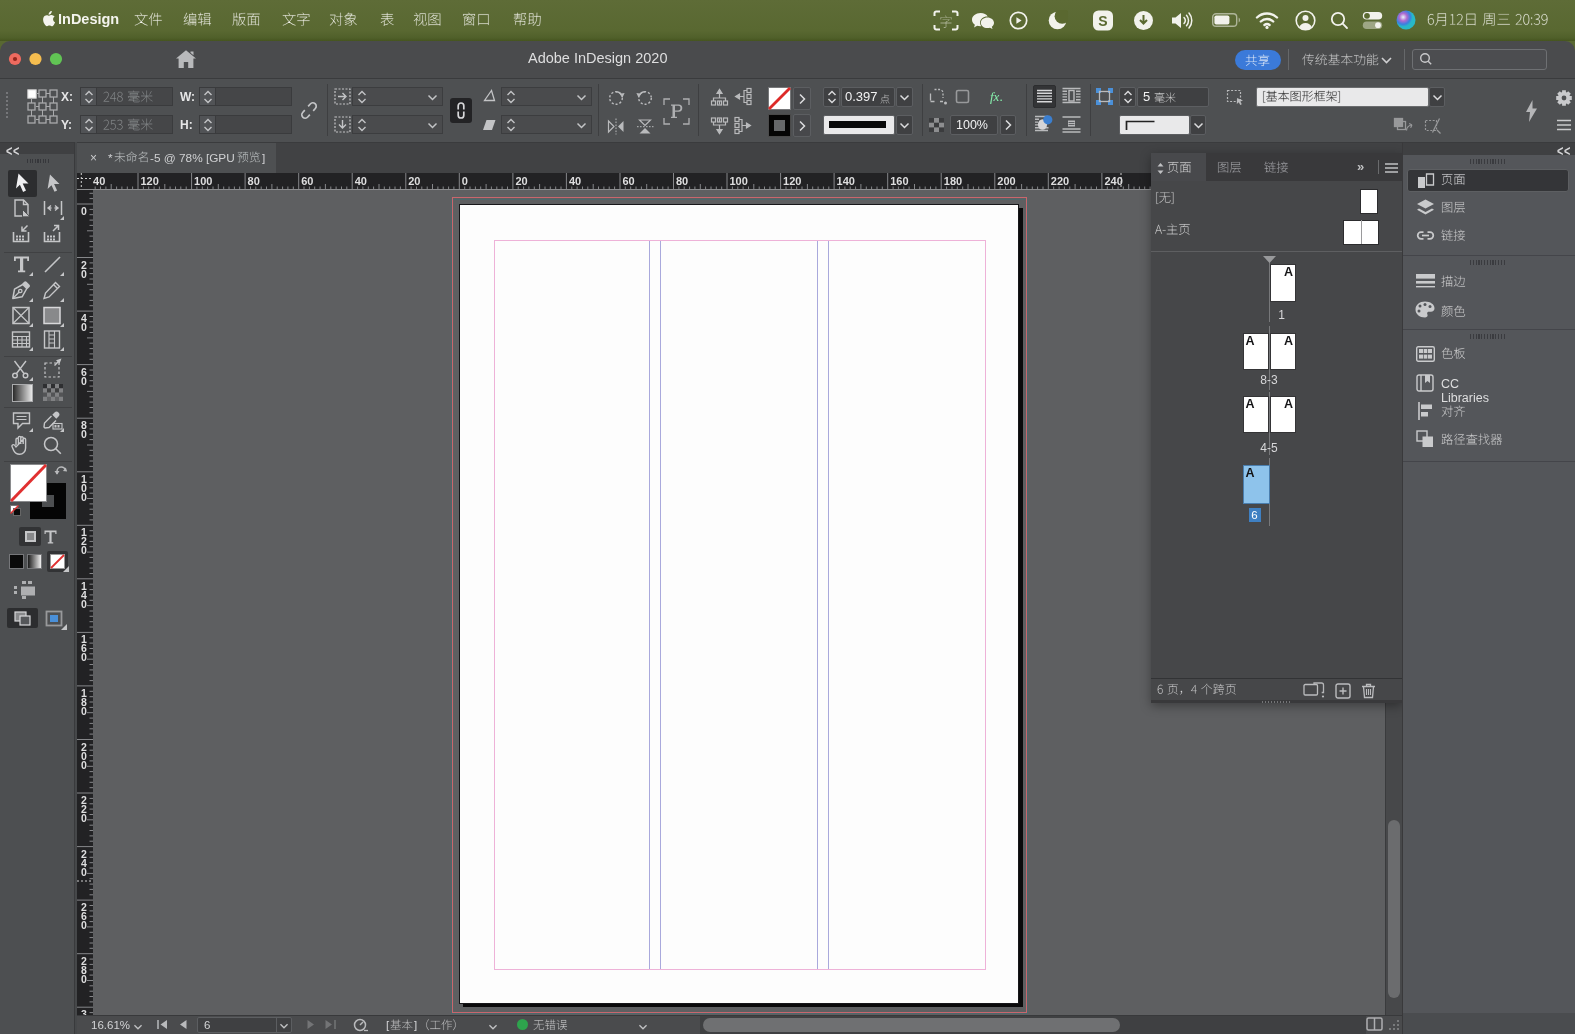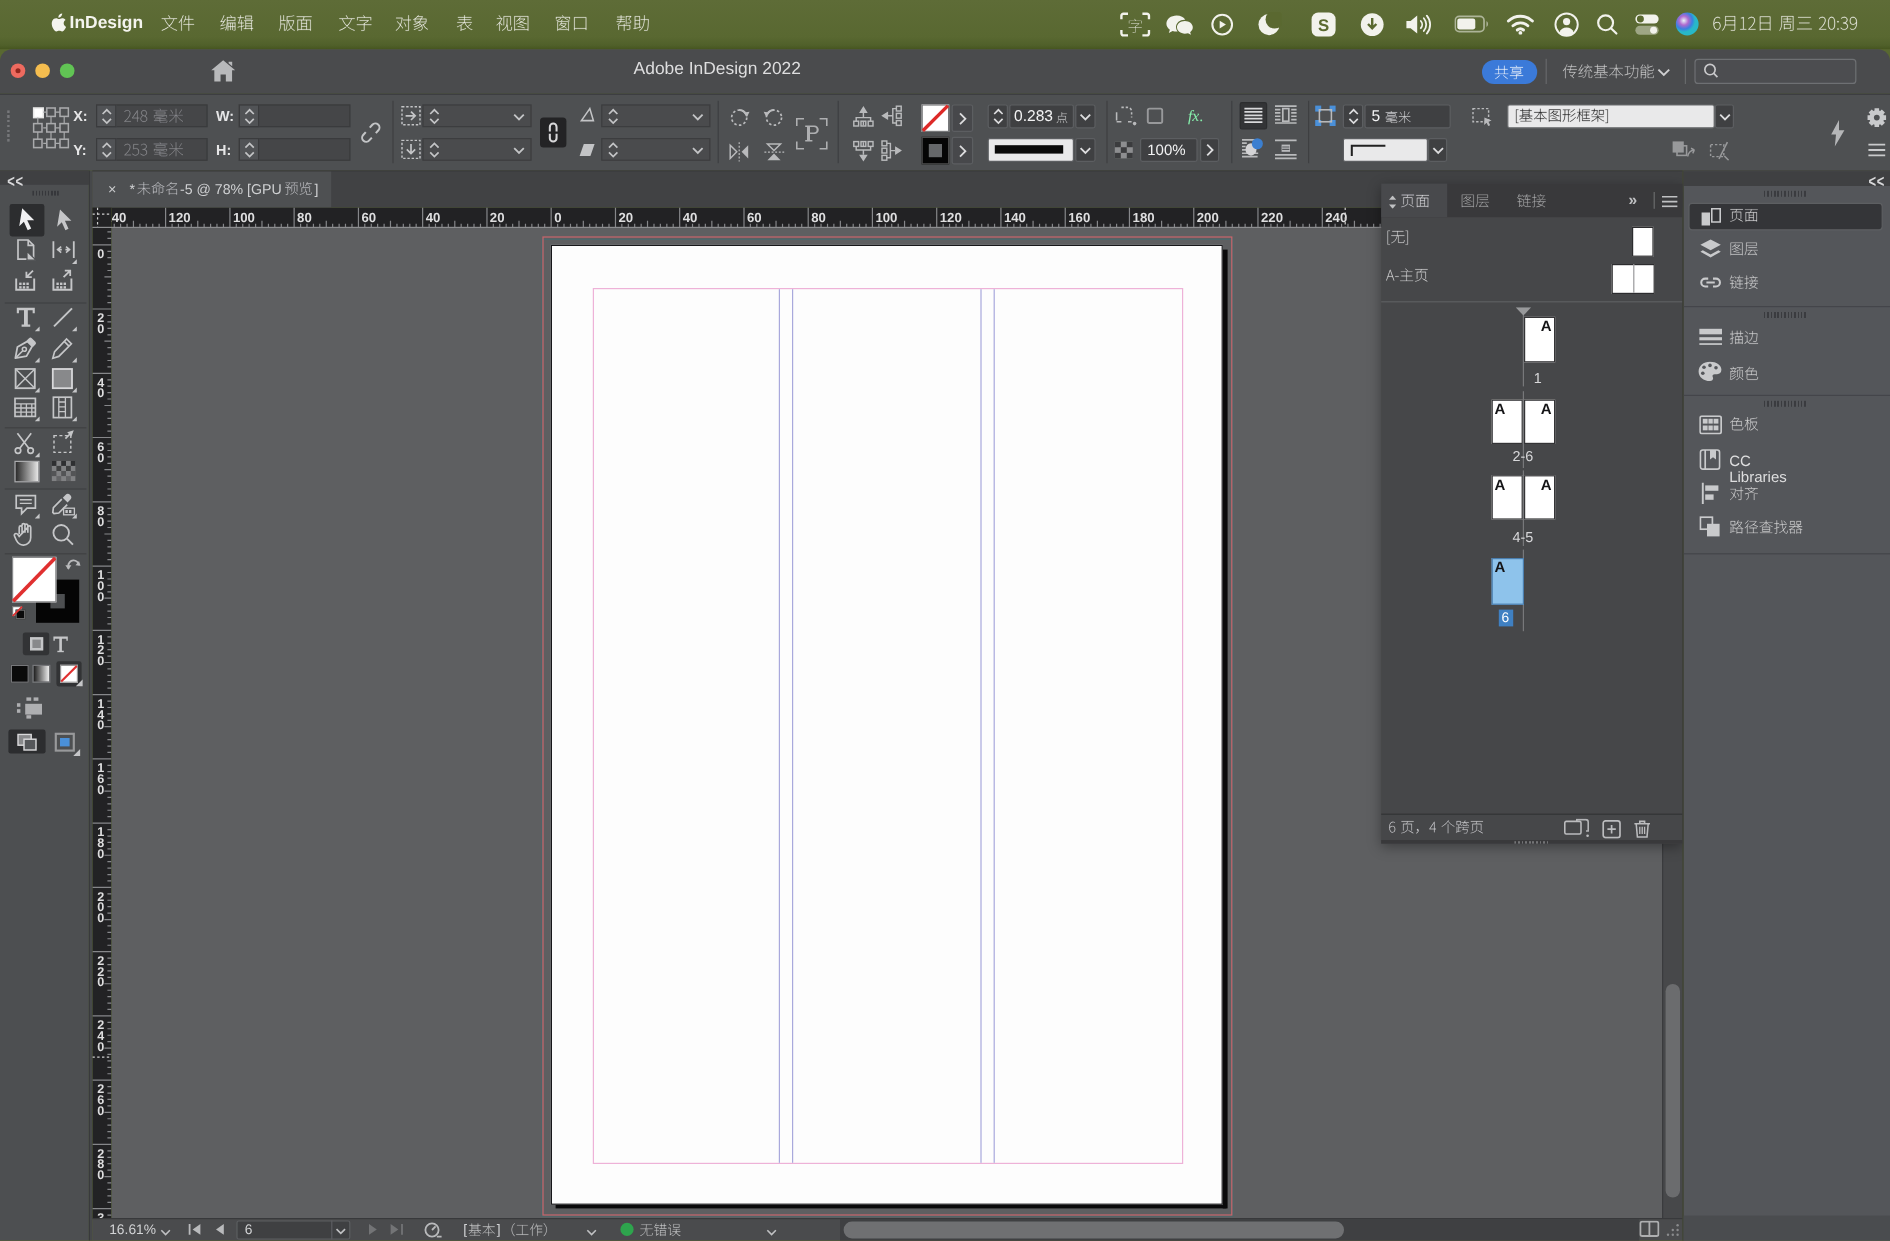--- a/index.html
+++ b/index.html
@@ -223,21 +223,21 @@
     <div style="position:absolute;left:0;top:41px;width:1575px;height:37px;background:#4a4b4d;border-radius:10px 10px 0 0"></div>
     <svg style="position:absolute;left:8px;top:52px" width="62" height="14" viewBox="0 0 62 14">
 <circle cx="7" cy="7" r="6.1" fill="#ee6a5f"></circle>
       <circle cx="7" cy="7" r="2.1" fill="#92261d"></circle>
 <circle cx="27.5" cy="7" r="6.1" fill="#f5bd4f"></circle>
 <circle cx="48" cy="7" r="6.1" fill="#61c454"></circle>
     </svg>
     <svg style="position:absolute;left:175px;top:49px" width="22" height="20" viewBox="0 0 22 20" fill="#b8b9bb">
 <path d="M11 1.2L1 9.5h2.6V19h5.2v-6h4.4v6h5.2V9.5H21zM15.5 2.5h3v3.8l-3-2.6z"></path>
     </svg>
-    <div style="position:absolute;left:528px;top:50px;font:14.5px 'Liberation Sans',sans-serif;color:#dededf">Adobe InDesign 2022</div>
+    <div style="position:absolute;left:528px;top:50px;font:14.5px 'Liberation Sans',sans-serif;color:#dededf">Adobe InDesign 2020</div>
     <div style="position:absolute;left:1235px;top:49.5px;width:46px;height:20.5px;border-radius:11px;background:#3b7ad9"></div>
     <div style="position:absolute;left:1245px;top:53.5px;"><svg width="26" height="17" viewBox="0 0 26 17" fill="#ffffff" stroke="#ffffff" stroke-width="12">
         <use href="#u5171" transform="translate(0.0,11.0) scale(0.01250,-0.01250)"></use>
         <use href="#u4eab" transform="translate(12.5,11.0) scale(0.01250,-0.01250)"></use>
       </svg></div>
     <div style="position:absolute;left:1288px;top:49px;width:1px;height:21px;background:#66686a"></div>
     <div style="position:absolute;left:1302px;top:53px;"><svg width="78" height="17" viewBox="0 0 78 17" fill="#d8d8d9" stroke="#d8d8d9" stroke-width="12">
         <use href="#u4f20" transform="translate(0.0,11.3) scale(0.01280,-0.01280)"></use>
         <use href="#u7edf" transform="translate(12.8,11.3) scale(0.01280,-0.01280)"></use>
         <use href="#u57fa" transform="translate(25.6,11.3) scale(0.01280,-0.01280)"></use>
@@ -469,21 +469,21 @@
       <path d="M2 1.5L6.5 6L2 10.5" stroke="#dcdcde" stroke-width="1.5" fill="none"></path>
     </svg>
     <div style="position:absolute;left:823px;top:86.5px;width:17px;height:20px;background:#3f4042;border:1px solid #5c5e61;border-radius:2px;box-sizing:border-box"></div>
     <svg style="position:absolute;left:825.5px;top:88.5px" width="12" height="16" viewBox="0 0 12 16">
       <g stroke="#dcdcde" stroke-width="1.4" fill="none">
         <path d="M2.5 6L6 2.5L9.5 6"></path>
         <path d="M2.5 10L6 13.5L9.5 10"></path>
       </g>
     </svg>
     <div style="position:absolute;left:841px;top:86.5px;width:54px;height:20px;background:#3f4042;border:1px solid #5c5e61;border-radius:2px;box-sizing:border-box"></div>
-    <div style="position:absolute;left:845px;top:89px;font:13px 'Liberation Sans',sans-serif;color:#f2f2f3">0.283</div>
+    <div style="position:absolute;left:845px;top:89px;font:13px 'Liberation Sans',sans-serif;color:#f2f2f3">0.397</div>
     <div style="position:absolute;left:880px;top:93px;"><svg width="11" height="13" viewBox="0 0 11 13" fill="#e8e8e9" stroke="#e8e8e9" stroke-width="12">
         <use href="#u70b9" transform="translate(0.0,8.8) scale(0.01000,-0.01000)"></use>
       </svg></div>
     <div style="position:absolute;left:896px;top:86.5px;width:17px;height:20px;background:#3f4042;border:1px solid #5c5e61;border-radius:2px;box-sizing:border-box"></div>
     <svg style="position:absolute;left:899px;top:93px" width="11" height="9" viewBox="0 0 11 9">
       <path d="M1.5 2.5L5.5 6.5L9.5 2.5" stroke="#dcdcde" stroke-width="1.5" fill="none"></path>
     </svg>
     <div style="position:absolute;left:823px;top:114.5px;width:72px;height:20px;background:#e9e9ea;border:1px solid #5c5e61;border-radius:2px;box-sizing:border-box"></div>
     <div style="position:absolute;left:829px;top:120.5px;width:57px;height:7.5px;background:#0a0a0a"></div>
     <div style="position:absolute;left:896px;top:114.5px;width:17px;height:20px;background:#3f4042;border:1px solid #5c5e61;border-radius:2px;box-sizing:border-box"></div>
@@ -1056,21 +1056,21 @@
       <path d="M0 0h13L6.5 7z" fill="#98999b"></path>
     </svg>
     <div style="position:absolute;left:1269.5px;top:264px;width:26px;height:37.5px;background:#fff;border:1px solid #343436;box-sizing:border-box"></div>
     <div style="position:absolute;left:1284px;top:265px;font:bold 12.5px 'Liberation Sans',sans-serif;color:#141416">A</div>
     <div style="position:absolute;left:1277px;top:307.5px;width:9px;text-align:center;font:12px 'Liberation Sans',sans-serif;color:#d8d8da">1</div>
     <div style="position:absolute;left:1269px;top:326px;width:1px;height:64px;background:#77787a"></div>
     <div style="position:absolute;left:1242.5px;top:332.5px;width:26.5px;height:37.5px;background:#fff;border:1px solid #343436;box-sizing:border-box"></div>
     <div style="position:absolute;left:1269.5px;top:332.5px;width:26px;height:37.5px;background:#fff;border:1px solid #343436;box-sizing:border-box"></div>
     <div style="position:absolute;left:1245.5px;top:333.5px;font:bold 12.5px 'Liberation Sans',sans-serif;color:#141416">A</div>
     <div style="position:absolute;left:1284px;top:333.5px;font:bold 12.5px 'Liberation Sans',sans-serif;color:#141416">A</div>
-    <div style="position:absolute;left:1249px;top:372.5px;width:40px;text-align:center;font:12px 'Liberation Sans',sans-serif;color:#d8d8da">2-6</div>
+    <div style="position:absolute;left:1249px;top:372.5px;width:40px;text-align:center;font:12px 'Liberation Sans',sans-serif;color:#d8d8da">8-3</div>
     <div style="position:absolute;left:1269px;top:392px;width:1px;height:63px;background:#77787a"></div>
     <div style="position:absolute;left:1242.5px;top:395.5px;width:26.5px;height:37.5px;background:#fff;border:1px solid #343436;box-sizing:border-box"></div>
     <div style="position:absolute;left:1269.5px;top:395.5px;width:26px;height:37.5px;background:#fff;border:1px solid #343436;box-sizing:border-box"></div>
     <div style="position:absolute;left:1245.5px;top:396.5px;font:bold 12.5px 'Liberation Sans',sans-serif;color:#141416">A</div>
     <div style="position:absolute;left:1284px;top:396.5px;font:bold 12.5px 'Liberation Sans',sans-serif;color:#141416">A</div>
     <div style="position:absolute;left:1249px;top:440.5px;width:40px;text-align:center;font:12px 'Liberation Sans',sans-serif;color:#d8d8da">4-5</div>
     <div style="position:absolute;left:1269px;top:458px;width:1px;height:68px;background:#77787a"></div>
     <div style="position:absolute;left:1242.5px;top:465px;width:27px;height:39px;background:#8ec3eb;border:1px solid #4a7eae;box-sizing:border-box"></div>
     <div style="position:absolute;left:1245.5px;top:466px;font:bold 12.5px 'Liberation Sans',sans-serif;color:#141416">A</div>
     <div style="position:absolute;left:1248.5px;top:507.5px;width:12px;height:14px;background:#3f80c2"></div>

